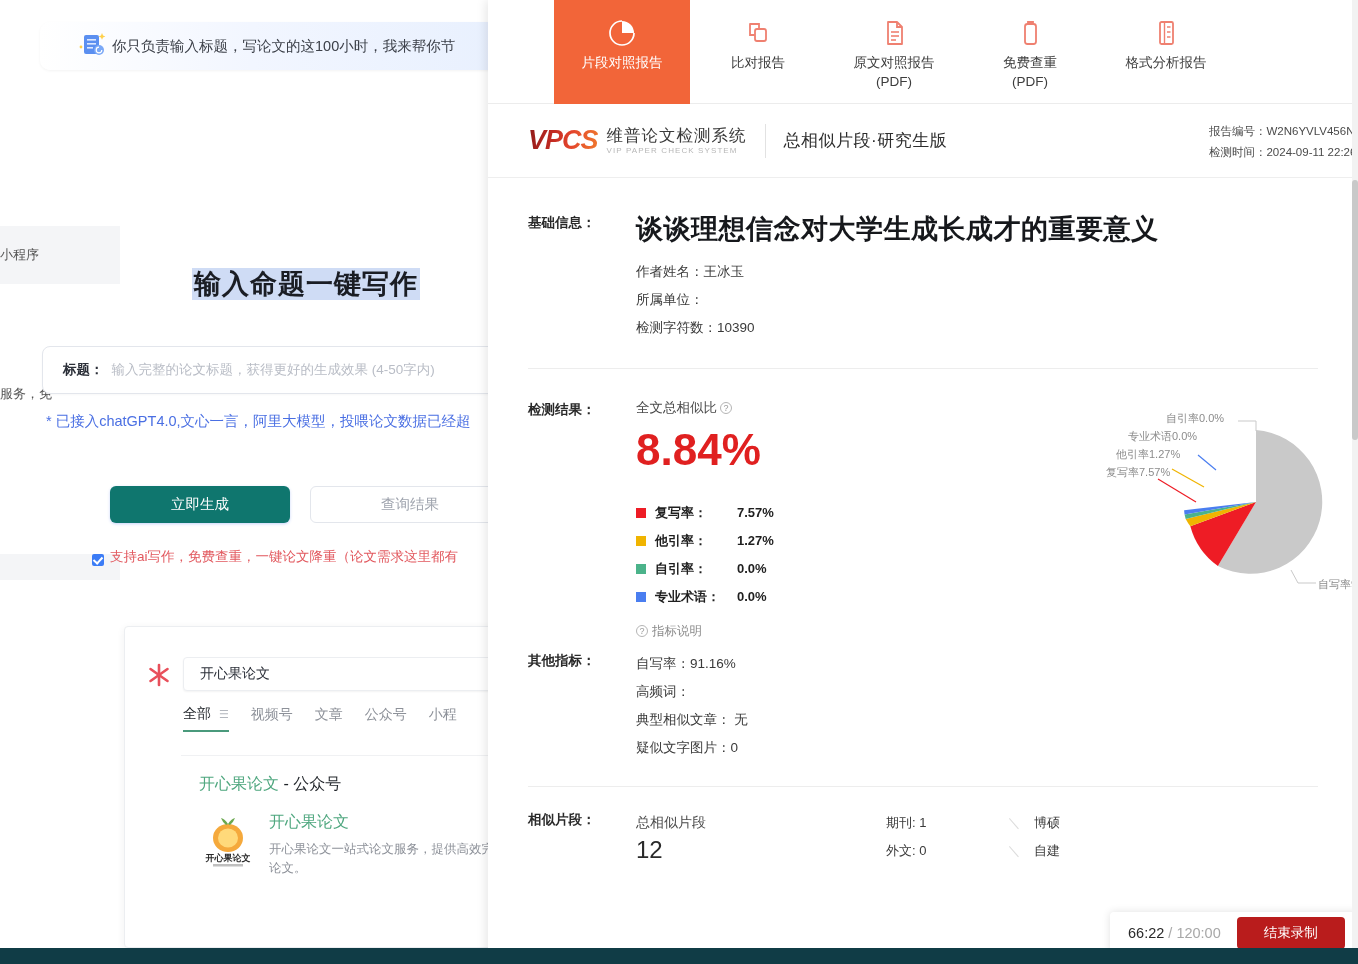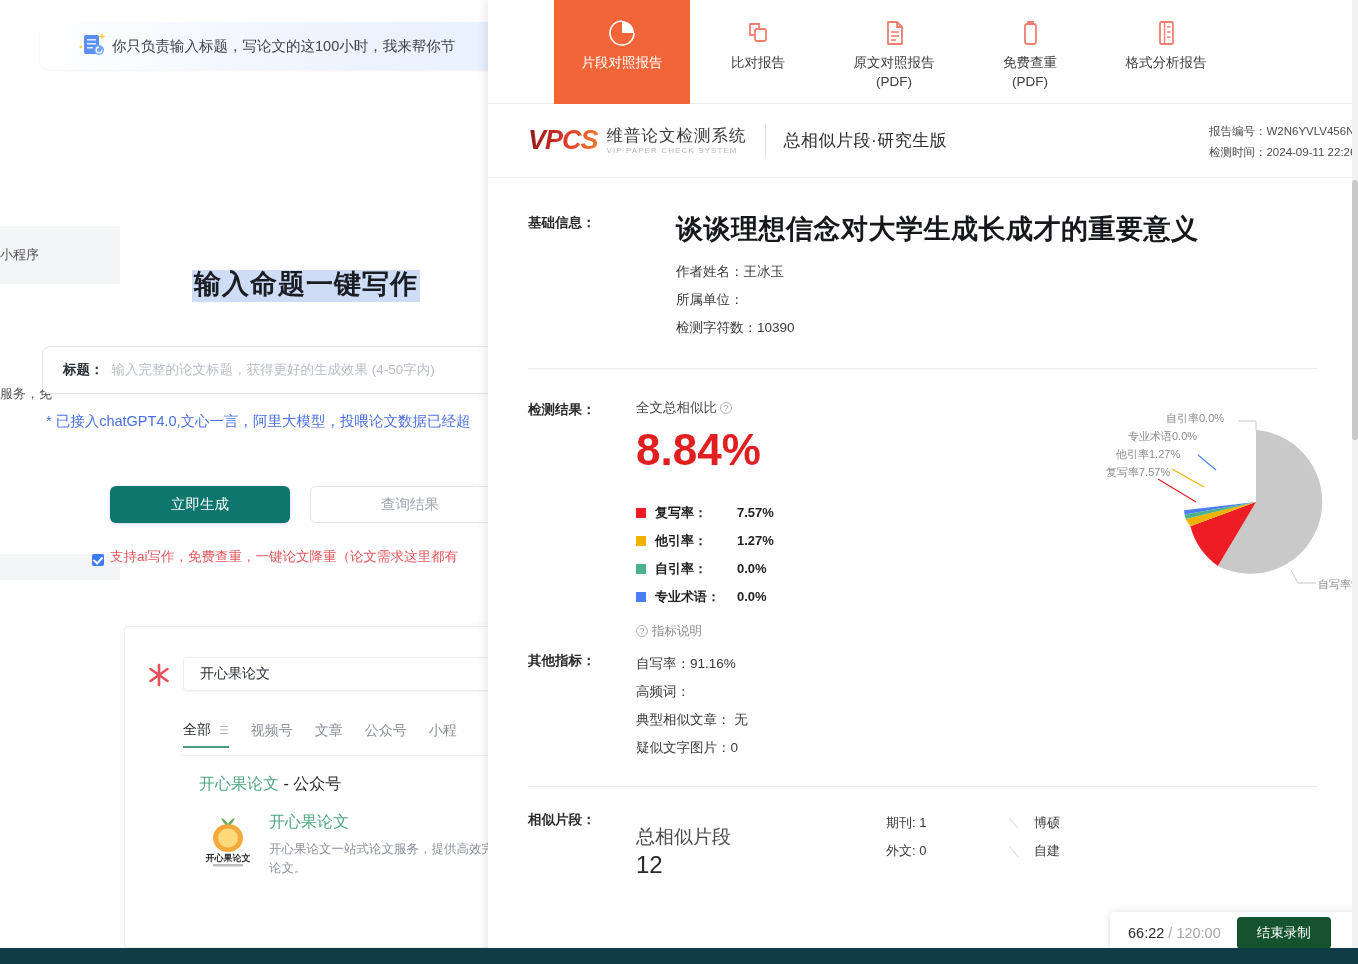--- a/index.html
+++ b/index.html
@@ -41,21 +41,20 @@
   }
   #promo-icon {
     position:absolute; left:38px; top:50%; transform:translateY(-50%);
     width:30px; height:30px;
   }
 
   #bg-headline {
     position:absolute; left:122px; top:266px; width:368px;
     text-align:center; font-size:27px; font-weight:bold; color:#1a1d24;
     letter-spacing:1px;
-    font-family:Liberation Mono, monospace;
   }
   #bg-headline span { background:#cfdcf5; padding:1px 2px; }
 
   #bg-input {
     position:absolute; left:42px; top:346px; width:470px; height:48px;
     border:1px solid #e3e6ec; border-radius:8px; background:#fff;
     display:flex; align-items:center; padding-left:20px;
     box-shadow:0 1px 2px rgba(0,0,0,.03);
   }
   #bg-input .lbl { font-size:13.5px; font-weight:bold; color:#2b2f38; margin-right:8px; }
@@ -103,21 +102,21 @@
   }
   #wx-searchbox {
     position:absolute; left:58px; top:30px; width:330px; height:34px;
     background:#fff; border:1px solid #eceef1; border-radius:4px;
     box-shadow:0 1px 2px rgba(0,0,0,.05);
     display:flex; align-items:center; padding-left:16px;
     font-size:14px; color:#2b2f38;
   }
   #wx-tabs {
     position:absolute; left:58px; top:78px; display:flex; align-items:center;
-    gap:22px; font-size:14px; color:#8d9199;margin-top:16px;
+    gap:22px; font-size:14px; color:#8d9199;
   }
   #wx-tabs .tab { padding-bottom:7px; white-space:nowrap; }
   #wx-tabs .tab.active { color:#1f2328; border-bottom:2px solid #4a9a7c; }
   .wx-filter-icon { display:inline-block; margin-left:4px; color:#b3b7be; font-size:11px; }
   #wx-result {
     position:absolute; left:56px; top:128px; width:332px; height:190px;
     background:#fff; border-top:1px solid #f0f1f3;
     padding:18px 0 0 18px;
   }
   #wx-result-title { font-size:16px; color:#1f2328; }
@@ -177,21 +176,21 @@
 
   #report-body { padding:0 0 0 0; position:relative; background:#fff; }
 
   .section-row { display:flex; padding:0 40px; }
   .section-label {
     width:108px; flex:none; font-size:13.5px; font-weight:bold; color:#2a2a2a;
     padding-top:2px;
   }
   .section-content { flex:1; }
 
-  #basic-section { padding-top:34px;gap:40px; }
+  #basic-section { padding-top:34px; }
   #paper-title {
     font-size:27px; font-weight:bold; color:#16181c; letter-spacing:.5px;
     line-height:34px; margin-bottom:12px;
   }
   .meta-line { font-size:13.5px; color:#3a3a3a; line-height:28px; }
   #basic-divider {
     margin:26px 40px 0 40px; border-top:1px solid #ededed;
   }
 
   #result-section { padding-top:30px; position:relative; }
@@ -211,37 +210,37 @@
   #pie-wrap { position:absolute; left:470px; top:8px; width:380px; height:205px; }
   .pie-lab { position:absolute; font-size:11px; color:#8c8c8c; white-space:nowrap; }
 
   #other-section { padding-top:10px; }
   #other-section .meta-line { line-height:28px; }
 
   #frag-divider { margin:24px 40px 0 40px; border-top:1px solid #ededed; }
   #frag-section { padding-top:22px; }
   #frag-box { display:flex; align-items:flex-start; }
   #frag-total { width:250px; }
-  #frag-total .t { font-size:19px; color:#4a4a4a; line-height:26px;margin-top:15px;}
+  #frag-total .t { font-size:14px; color:#4a4a4a; line-height:26px;}
   #frag-total .n { font-size:24px; color:#2a2a2a; line-height:30px; }
   .frag-col { width:108px; font-size:13px; color:#3a3a3a; line-height:28px; }
   .frag-sep { width:40px; color:#dcdcdc; font-size:13px; line-height:28px; text-align:center;}
 
   
   #rec-overlay {
     position:absolute; left:1110px; top:912px; width:248px; height:42px;
     background:#ffffff; border-radius:4px 0 0 4px;
     box-shadow:0 0 8px rgba(0,0,0,.12);
     display:flex; align-items:center; padding-left:18px; z-index:50;
   }
   #rec-time { font-size:14.5px; color:#2a2a2a; }
   #rec-time .total { color:#a8a8a8; }
   #rec-stop {
-    margin-left:16px; background:#14532d; color:#fff; font-size:13.5px;
-    border-radius:4px; padding:7px 20px; white-space:nowrap;text-align:right;
+    margin-left:16px; background:#b91c1c; color:#fff; font-size:13.5px;
+    border-radius:4px; padding:7px 27px; white-space:nowrap;text-align:right;
   }
   #page-bottom-bar {
     position:absolute; left:0; top:948px; width:1358px; height:16px;
     background:#103c46; z-index:60;
   }
   #scroll-track {
     position:absolute; right:0; top:0; width:6px; height:964px;
     background:#f2f2f2; z-index:55;
   }
   #scroll-thumb {

